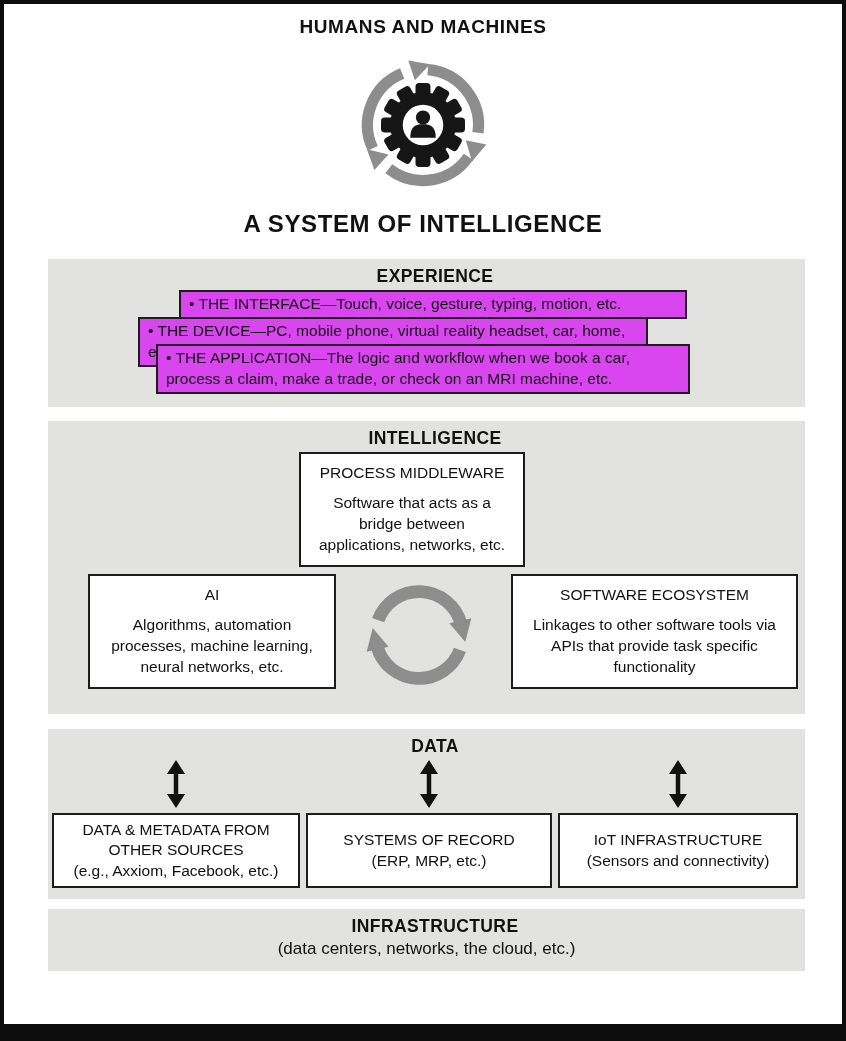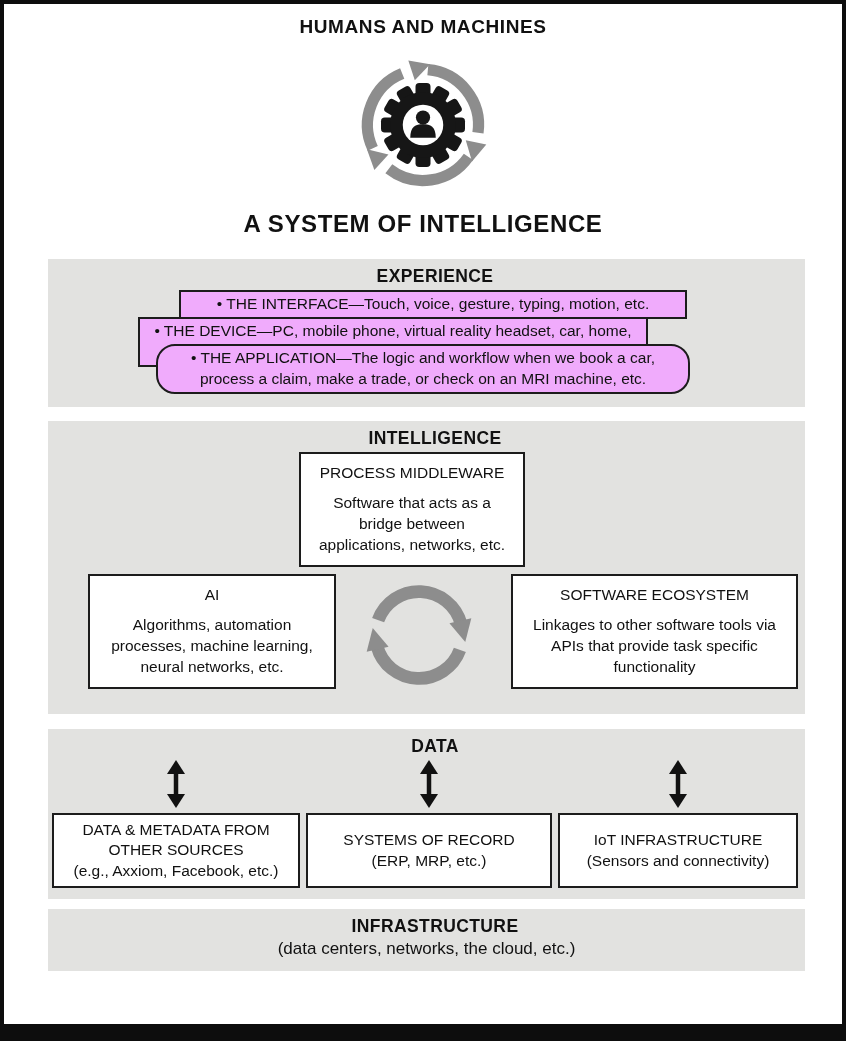--- a/index.html
+++ b/index.html
@@ -34,26 +34,26 @@
     position: absolute; left: 44px; width: 757px;
     background: #e2e2e0;
   }
   .sec-heading {
     text-align: center; font-weight: bold; font-size: 17.5px;
     padding-top: 7px; letter-spacing: 0.4px; margin-left: 17px;
   }
 
   .sec-experience { top: 255px; height: 148px; }
   .exp-box {
-    position: absolute; background: #f0abfc; border: 2px solid #1c1c1c;
-    text-align: center; font-size: 15.5px; line-height: 1.35; padding: 2px 8px;
+    position: absolute; background: #d946ef; border: 2px solid #1c1c1c;
+    font-size: 15.5px; line-height: 1.35; padding: 2px 8px;
   }
   .exp-box1 { left: 131px; top: 31px; width: 508px; }
   .exp-box2 { left: 90px;  top: 58px; width: 510px; }
-  .exp-box3 { left: 108px; top: 85px; width: 534px; border-radius: 19px; }
+  .exp-box3 { left: 108px; top: 85px; width: 534px; }
 
   .sec-intelligence { top: 417px; height: 293px; }
   .white-box {
     position: absolute; background: #fff; border: 2px solid #1c1c1c;
     text-align: center; font-size: 15.5px; line-height: 1.35; padding: 9px 16px;
   }
   .box-title { margin-bottom: 9px; }
   .mid-box { left: 251px; top: 31px;  width: 226px; min-height: 108px; }
   .ai-box  { left: 40px;  top: 153px; width: 248px; min-height: 112px; }
   .eco-box { left: 463px; top: 153px; width: 287px; min-height: 108px; }

